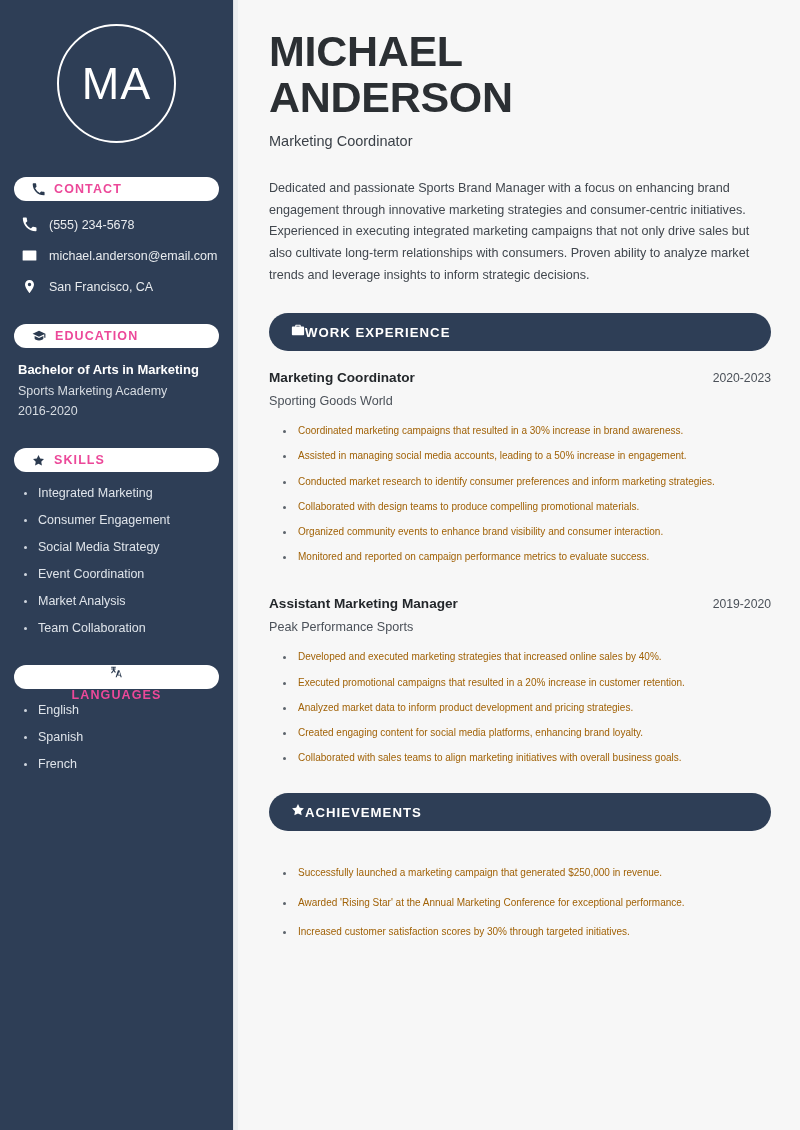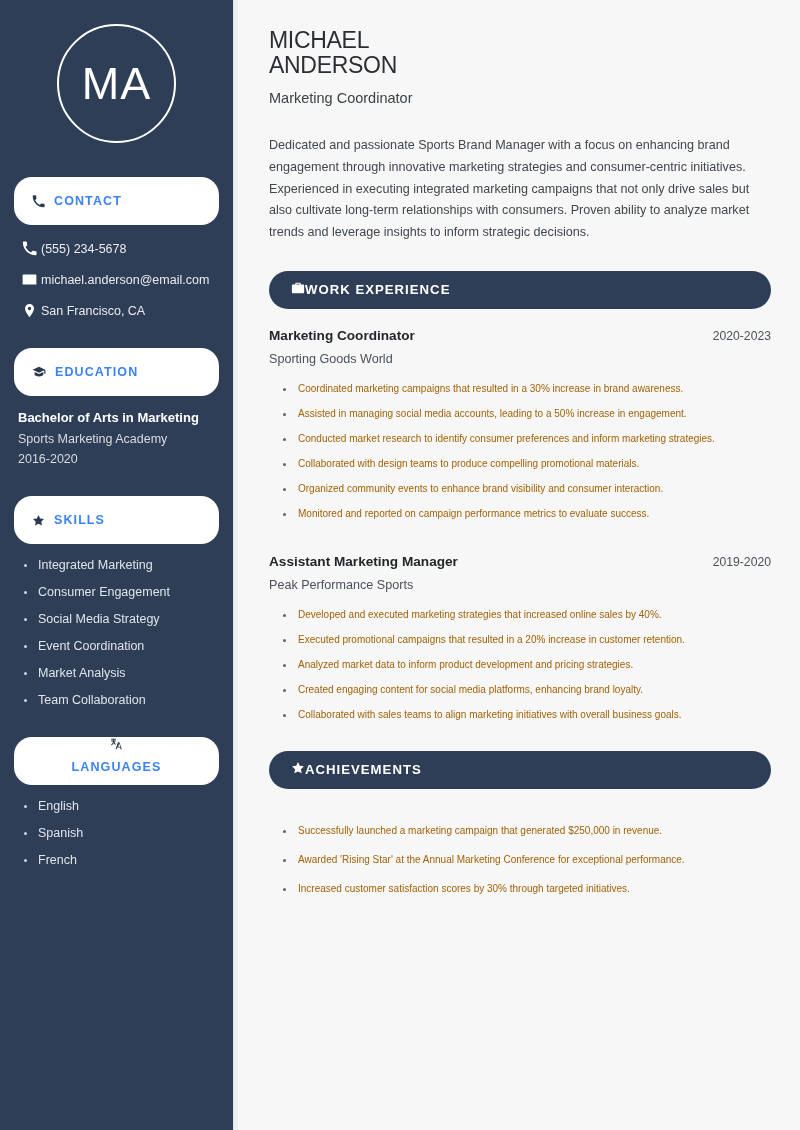--- a/index.html
+++ b/index.html
@@ -32,42 +32,42 @@
     border:2px solid #ffffff;
     display:flex; align-items:center; justify-content:center;
   }
   .avatar-initials {
     font-size:45px; font-weight:400; letter-spacing:1px; color:#ffffff;
     line-height:1;
   }
 
   
   .pill {
-    background:#ffffff; color:#3b82f6;
+    background:#ffffff; color:#ec4899;
     border-radius:18px;
-    height:48px;
+    height:24px;
     display:flex; align-items:center;
     padding:0 18px;
     margin:4px 0 12px 0;
     gap:9px;
   }
   .pill .pill-label {
     font-size:12.5px; font-weight:700; letter-spacing:1.1px;
   }
   .pill svg { display:block; }
 
   .contact-pill { margin-top:34px; }
   .edu-pill { margin-top:30px; }
   .skills-pill { margin-top:30px; }
   .lang-pill { margin-top:30px;flex-direction:column; }
 
   
   .contact-list { padding:4px 0 0 8px; }
   .contact-row {
-    display:flex; align-items:center; gap:4px;
+    display:flex; align-items:center; gap:12px;
     margin-bottom:16px; font-size:12.5px; color:#e8ebee;text-align:center;
   }
   .contact-row svg { flex:0 0 15px; }
 
   
   .edu-block { padding:2px 0 0 4px; }
   .edu-degree { font-size:13px; font-weight:700; color:#ffffff; margin-bottom:7px; }
   .edu-school { font-size:12.5px; color:#d7dce2; margin-bottom:6px; }
   .edu-years  { font-size:12.5px; color:#d7dce2; }
 
@@ -82,21 +82,21 @@
     width:3px; height:3px; border-radius:50%; background:#cfd6de;
   }
 
   
   .main {
     flex:1; padding:28px 29px 0 31px;
     background:#f7f7f7;
     min-width:0;
   }
   .name {
-    font-size:23px; font-weight:400; color:#2b2f33;
+    font-size:43px; font-weight:700; color:#2b2f33;
     line-height:1.07; letter-spacing:-0.3px;
     text-transform:uppercase;
   }
   .role {
     font-size:14.5px; color:#3b4148; margin-top:13px;
   }
   .summary {
     font-size:12.6px; color:#41474e; line-height:1.72;
     margin-top:29px; text-align:left;
   }

